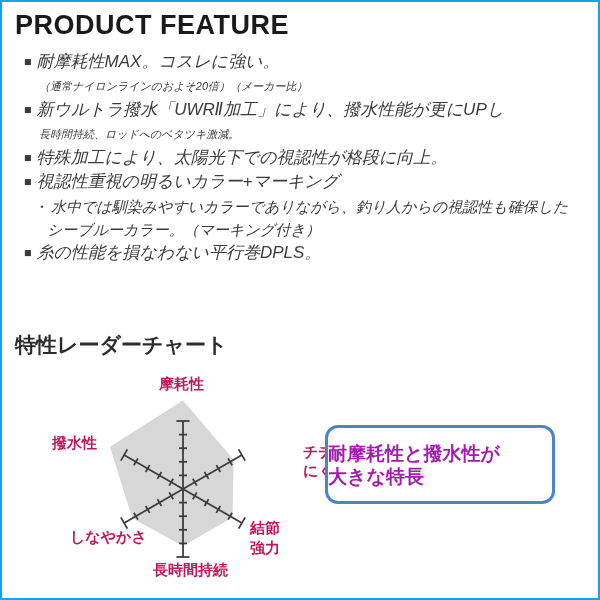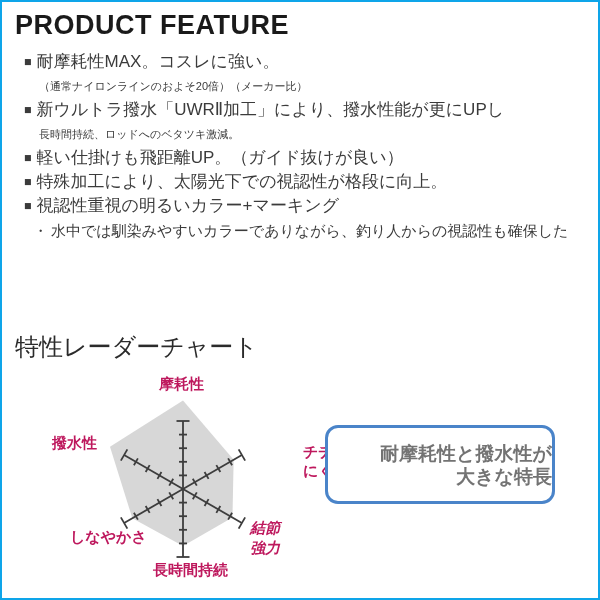--- a/index.html
+++ b/index.html
@@ -15,69 +15,70 @@
   }
   .title{
     position:absolute;left:13px;top:8px;
     font-size:27px;font-weight:bold;color:#1a1a1a;letter-spacing:0.5px;
     white-space:nowrap;
   }
   .feature-list{
     position:absolute;left:0;top:48px;width:592px;
     color:#3b3b3b;
   }
-  .row{display:block;white-space:nowrap;overflow:hidden;}
+  .row{display:block;white-space:nowrap;overflow:hidden;font-style:italic;}
   .row.b  {font-size:17px;line-height:24px;padding-left:22px;}
   .row.c  {font-size:11px;line-height:24px;padding-left:37px;}
   .row.s  {font-size:15px;line-height:26px;padding-left:31px;}
   .row.sc {font-size:15px;line-height:19px;padding-left:45px;}
   .row.last{margin-top:2px;}
   .mk{display:inline-block;font-size:12.5px;margin-right:5px;vertical-align:1px;color:#3b3b3b;}
   .mk.dot{font-size:15px;margin-right:3px;vertical-align:0;}
   .section-heading{
     position:absolute;left:13px;top:329px;
-    font-size:24px;font-weight:normal;color:#2b2b2b;white-space:nowrap;
+    font-size:21px;font-weight:bold;color:#2b2b2b;white-space:nowrap;
   }
   .radar-wrap{position:absolute;left:0;top:0;}
   #radar-svg{position:absolute;left:30px;top:365px;}
   .rlabel{
     position:absolute;font-size:15px;font-weight:bold;color:#be185d;
     line-height:19px;white-space:nowrap;
   }
   .rlabel.top{left:157px;top:372px;}
   .rlabel.ur{left:253px;top:440px;margin-left:48px;}
-  .rlabel.lr{left:248px;top:516px;line-height:20px;font-style:italic;}
+  .rlabel.lr{left:248px;top:516px;line-height:20px;}
   .rlabel.bottom{left:151px;top:558px;}
   .rlabel.ll{left:68px;top:525px;}
   .rlabel.ul{left:50px;top:431px;}
   .callout{
     position:absolute;left:323px;top:423px;width:230px;height:79px;
     border:3px solid #4a84c9;border-radius:13px;background:#ffffff;
     box-sizing:border-box;
-    display:flex;flex-direction:column;justify-content:center;align-items:flex-end;
-    font-size:19px;font-weight:bold;color:#737373;line-height:23px;
+    display:flex;flex-direction:column;justify-content:center;align-items:flex-start;
+    font-size:19px;font-weight:bold;color:#a21caf;line-height:23px;
     text-align:center;
   }
 </style>
 </head>
 <body>
 
 <div class="page">
 
   <div class="title">PRODUCT FEATURE</div>
 
   <div class="feature-list">
     <div class="row b"><span class="mk">■</span><span>耐摩耗性MAX。コスレに強い。</span></div>
     <div class="row c"><span>（通常ナイロンラインのおよそ20倍）（メーカー比）</span></div>
     <div class="row b"><span class="mk">■</span><span>新ウルトラ撥水「UWRⅡ加工」により、撥水性能が更にUPし</span></div>
     <div class="row c"><span>長時間持続、ロッドへのベタツキ激減。</span></div>
-    <div class="row b"><span class="mk">■</span><span>軽い仕掛けも飛距離UP。（ガイド抜けが良い）</span></div>
     <div class="row b"><span class="mk">■</span><span>特殊加工により、太陽光下での視認性が格段に向上。</span></div>
     <div class="row b"><span class="mk">■</span><span>視認性重視の明るいカラー+マーキング</span></div>
     <div class="row s"><span class="mk dot">・</span><span>水中では馴染みやすいカラーでありながら、釣り人からの視認性も確保した</span></div>
+    <div class="row sc"><span>シーブルーカラー。（マーキング付き）</span></div>
+    <div class="row b last"><span class="mk">■</span><span>糸の性能を損なわない平行巻DPLS。</span></div>
   </div>
 
   <div class="section-heading">特性レーダーチャート</div>
 
   <div class="radar-wrap">
     <svg id="radar-svg" width="300" height="215" viewBox="0 0 300 215">
         <polygon points="151,33.599999999999994 201.64516561331396,92.75999999999999 200.46737106416714,150.56 151,179.12 100.35483438668604,151.24 77.97673795289614,79.84" fill="#d7d7d7"></polygon>
         <line x1="151" y1="122" x2="151" y2="54" stroke="#3d3d3d" stroke-width="1.8"></line>
         <line x1="147" y1="108.4" x2="155" y2="108.4" stroke="#3d3d3d" stroke-width="1.8"></line>
         <line x1="147" y1="94.8" x2="155" y2="94.8" stroke="#3d3d3d" stroke-width="1.8"></line>

